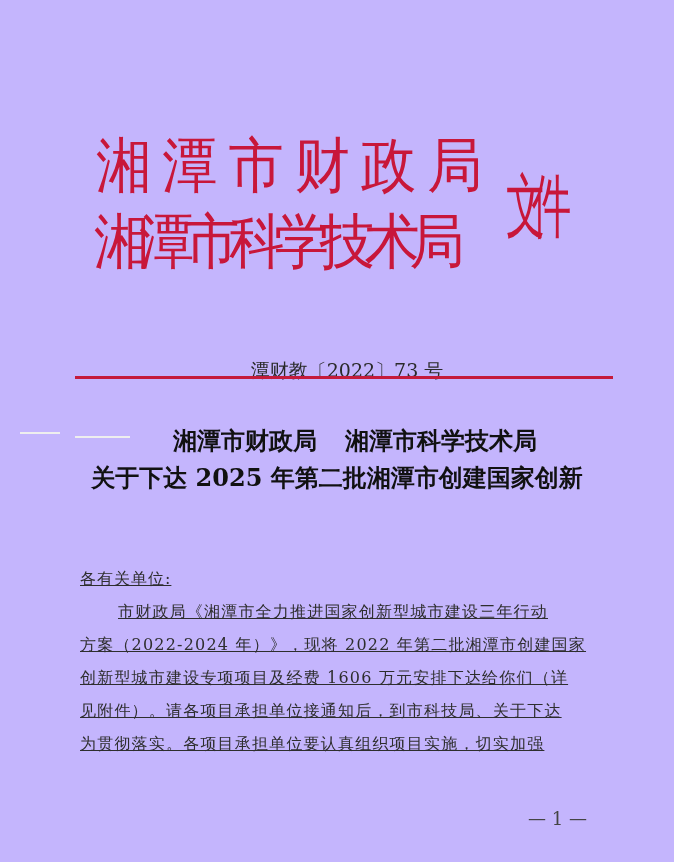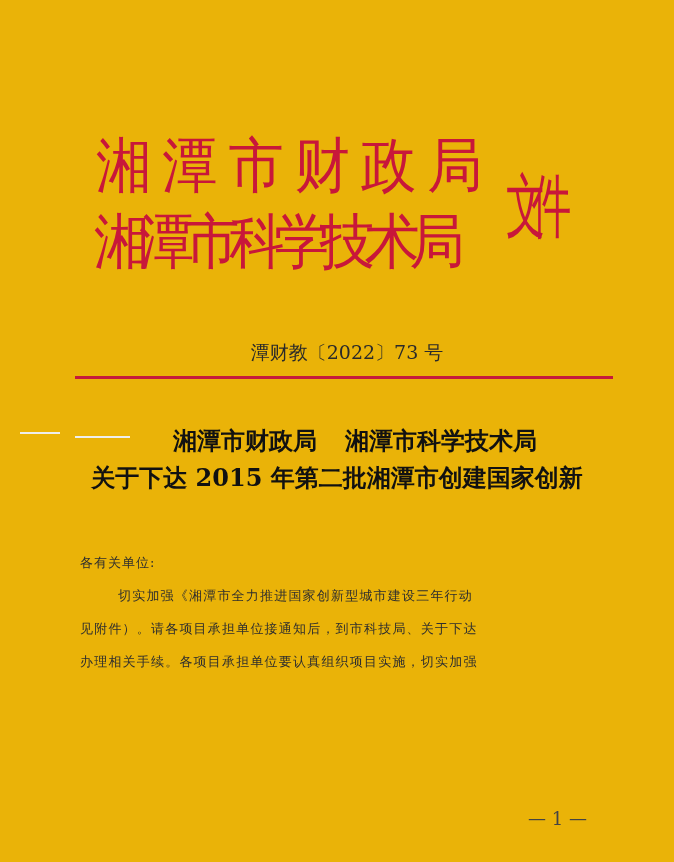--- a/index.html
+++ b/index.html
@@ -11,21 +11,21 @@
       width: 674px;
       height: 862px;
       position: relative;
       overflow: hidden;
       font-family: "DejaVu Serif", "Liberation Serif", serif;
     }
     .page {
       position: absolute;
       left: 0; top: 0;
       width: 674px; height: 862px;
-      background: #eab308;
+      background: #c4b5fd;
     }
     .red-head {
       position: absolute;
       color: #c8173a;
       font-family: "DejaVu Serif", "Liberation Serif", serif;
       font-weight: normal;
       white-space: nowrap;
       transform-origin: left top;
     }
     .head-line-1 {
@@ -49,21 +49,21 @@
       top: 158px;
       font-size: 58px;
       line-height: 80px;
       letter-spacing: -20px;
       transform: scaleX(0.68) scaleY(1.2);
     }
     .doc-number {
       position: absolute;
       left: 0;
       width: 674px;
-      top: 340px;
+      top: 358px;
       text-align: center;
       font-size: 19px;
       color: #2a2a2a;
       font-family: "DejaVu Serif", "Liberation Serif", serif;
       padding-left: 20px;
       box-sizing: border-box;
     }
     .red-rule {
       position: absolute;
       left: 75px;
@@ -86,26 +86,27 @@
     }
     .title-line {
       display: block;
       white-space: nowrap;
     }
     .title-line-1 { padding-left: 36px; }
     .title-line-1 .gap { display: inline-block; width: 28px; }
     .body-text {
       position: absolute;
       left: 80px;
-      top: 546px;
+      top: 562px;
       width: 540px;
       color: #2e2e2e;
       font-family: "DejaVu Serif", "Liberation Serif", serif;
-      font-size: 13px;
+      font-size: 16px;
       line-height: 33px;
+      text-decoration: underline;
     }
     .salutation {
       display: block;
       letter-spacing: 1px;
       white-space: nowrap;
     }
     .para-line {
       display: block;
       white-space: nowrap;
       letter-spacing: 1.2px;
@@ -139,24 +140,26 @@
   <div class="red-head head-suffix">文件</div>
 
   <div class="doc-number">潭财教〔2022〕73 号</div>
 
   <div class="red-rule"></div>
 
   <div class="title-block">
     <span class="title-line title-line-1">
       <span>湘潭市财政局</span><span class="gap"></span><span>湘潭市科学技术局</span>
     </span>
-    <span class="title-line">关于下达 2015 年第二批湘潭市创建国家创新</span>
+    <span class="title-line">关于下达 2025 年第二批湘潭市创建国家创新</span>
   </div>
 
   <div class="body-text">
     <span class="salutation">各有关单位:</span>
-    <span class="para-line indent">切实加强《湘潭市全力推进国家创新型城市建设三年行动</span>
+    <span class="para-line indent">市财政局《湘潭市全力推进国家创新型城市建设三年行动</span>
+    <span class="para-line">方案（2022-2024 年）》，现将 2022 年第二批湘潭市创建国家</span>
+    <span class="para-line">创新型城市建设专项项目及经费 1606 万元安排下达给你们（详</span>
     <span class="para-line">见附件）。请各项目承担单位接通知后，到市科技局、关于下达</span>
-    <span class="para-line">办理相关手续。各项目承担单位要认真组织项目实施，切实加强</span>
+    <span class="para-line">为贯彻落实。各项目承担单位要认真组织项目实施，切实加强</span>
   </div>
 
   <div class="page-number">— 1 —</div>
 </div>
 
 </body></html>

